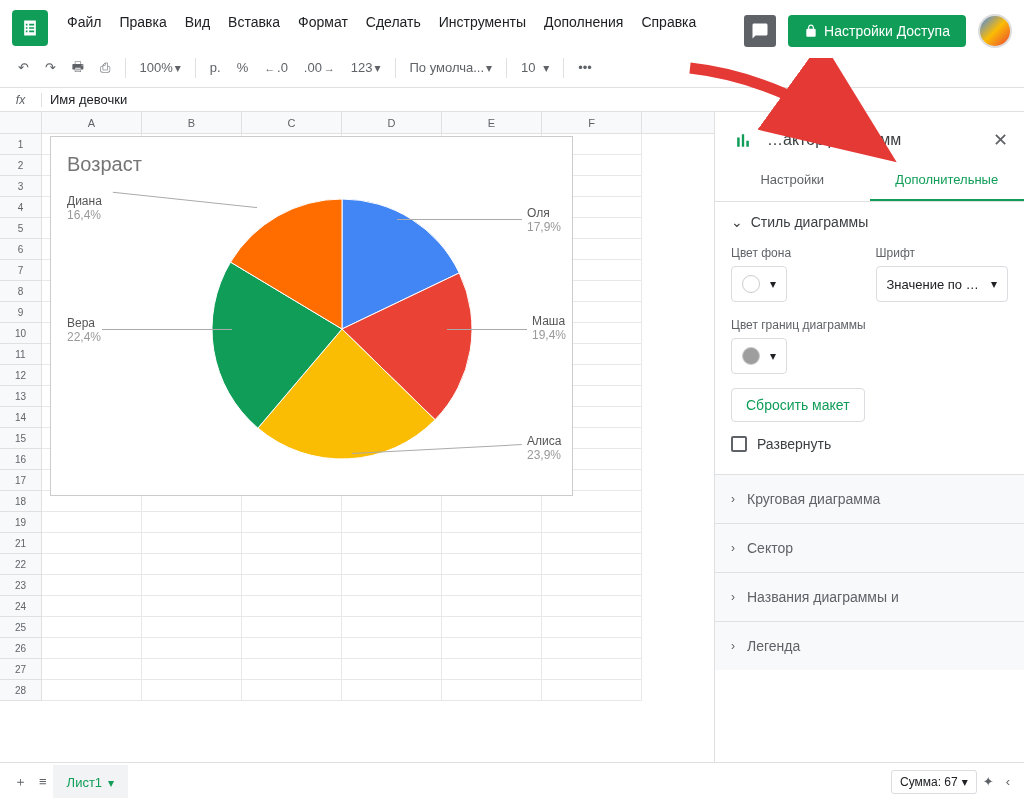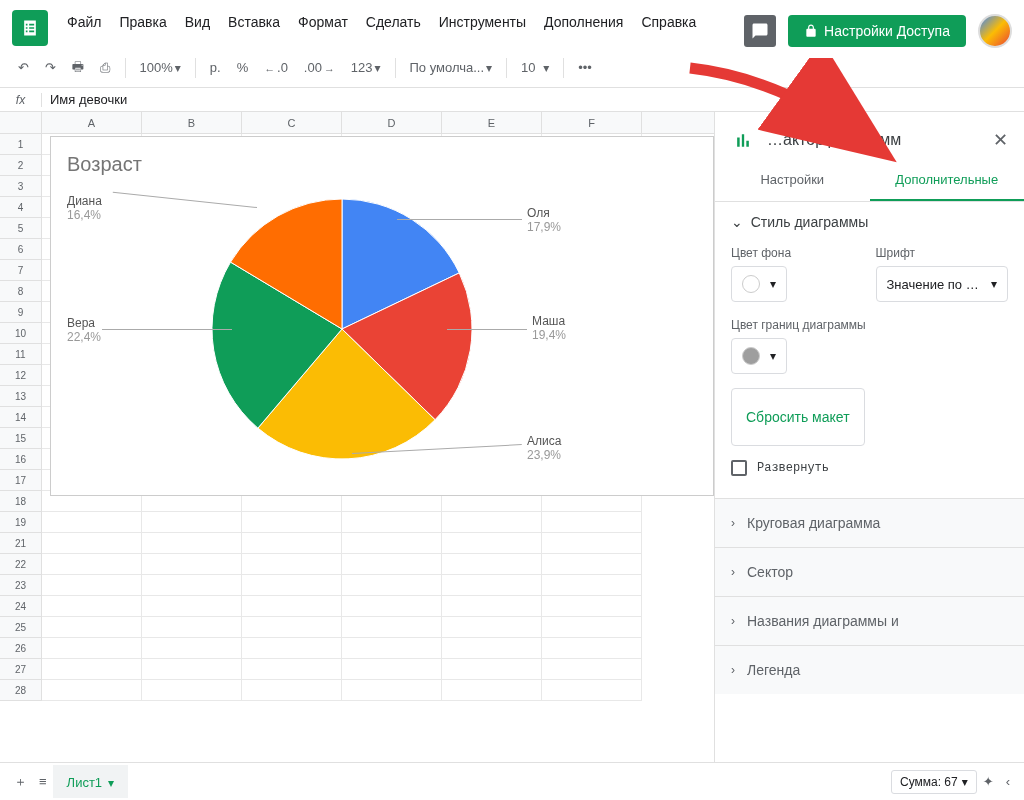--- a/index.html
+++ b/index.html
@@ -25,21 +25,21 @@
 .fx-input { flex: 1; padding: 0 8px; font-size: 13px; color: #202124; }
 .main { display: flex; height: calc(100% - 140px); }
 .sheet-area { flex: 1; position: relative; overflow: hidden; }
 .col-headers { display: flex; height: 22px; background: #f8f9fa; border-bottom: 1px solid #e0e0e0; }
 .rownum-corner { width: 42px; border-right: 1px solid #e0e0e0; }
 .col-h { width: 100px; border-right: 1px solid #e0e0e0; text-align: center; font-size: 11px; color: #5f6368; line-height: 22px; }
 .rows { position: relative; }
 .row { display: flex; height: 21px; }
 .rownum { width: 42px; border-right: 1px solid #e0e0e0; border-bottom: 1px solid #e0e0e0; background: #f8f9fa; text-align: center; font-size: 10px; color: #5f6368; line-height: 21px; }
 .cell { width: 100px; border-right: 1px solid #e8e8e8; border-bottom: 1px solid #e8e8e8; }
-.chart-box { position: absolute; left: 50px; top: 24px; width: 664px; height: 360px; background: #fff; border: 1px solid #ccc; padding: 16px; }
+.chart-box { position: absolute; left: 50px; top: 24px; width: 523px; height: 360px; background: #fff; border: 1px solid #ccc; padding: 16px; }
 .chart-title { font-size: 20px; color: #757575; margin-bottom: 8px; }
 .pie-wrap { position: relative; width: 100%; height: 300px; }
 .pie { position: absolute; left: 140px; top: 10px; }
 .slice-label { position: absolute; font-size: 12px; color: #5f6368; }
 .slice-label .nm { display: block; color: #555; }
 .slice-label .pc { display: block; color: #999; }
 .leader { position: absolute; background: #aaa; height: 1px; }
 .sidepanel { width: 310px; border-left: 1px solid #e0e0e0; display: flex; flex-direction: column; background: #fff; position: relative; }
 .sp-header { display: flex; align-items: center; padding: 16px 16px 8px 16px; }
 .sp-icon { width: 24px; height: 24px; margin-right: 12px; display: flex; align-items: center; justify-content: center; }
@@ -48,22 +48,22 @@
 .sp-tabs { display: flex; border-bottom: 1px solid #e0e0e0; }
 .sp-tab { flex: 1; text-align: center; padding: 12px 4px; font-size: 13px; color: #5f6368; cursor: pointer; }
 .sp-tab.active { color: #0f9d58; border-bottom: 2px solid #0f9d58; font-weight: 500; }
 .sp-section { padding: 12px 16px; }
 .sp-sect-title { font-size: 14px; color: #3c4043; display: flex; align-items: center; gap: 8px; margin-bottom: 16px; cursor: pointer; }
 .sp-row { display: flex; gap: 12px; margin-bottom: 16px; }
 .sp-field { flex: 1; }
 .sp-label { font-size: 12px; color: #5f6368; margin-bottom: 6px; display: block; }
 .sp-control { border: 1px solid #dadce0; border-radius: 4px; padding: 8px 10px; font-size: 13px; display: flex; align-items: center; justify-content: space-between; cursor: pointer; min-height: 36px; }
 .color-swatch { width: 18px; height: 18px; border-radius: 50%; border: 1px solid #ccc; }
-.reset-btn { border: 1px solid #dadce0; border-radius: 4px; padding: 20px 14px; color: #0f9d58; font-size: 14px; font-weight: 500; cursor: pointer; display: inline-block; margin-bottom: 14px; }
-.checkbox-row { display: flex; align-items: center; gap: 10px; font-size: 12px; color: #3c4043; margin-bottom: 10px; cursor: pointer; font-family: Liberation Mono, monospace; }
+.reset-btn { border: 1px solid #dadce0; border-radius: 4px; padding: 8px 14px; color: #0f9d58; font-size: 14px; font-weight: 500; cursor: pointer; display: inline-block; margin-bottom: 14px; }
+.checkbox-row { display: flex; align-items: center; gap: 10px; font-size: 14px; color: #3c4043; margin-bottom: 10px; cursor: pointer; }
 .cb { width: 16px; height: 16px; border: 2px solid #5f6368; border-radius: 2px; }
 .sp-collapsed { padding: 16px; border-top: 1px solid #e0e0e0; display: flex; align-items: center; gap: 12px; font-size: 14px; color: #5f6368; cursor: pointer; background: #f8f9fa; }
 .bottom-bar { position: absolute; bottom: 0; left: 0; right: 0; height: 38px; border-top: 1px solid #e0e0e0; display: flex; align-items: center; background: #fff; padding: 0 8px; }
 .sheet-tab { padding: 8px 14px; color: #0f9d58; font-weight: 500; border-top: 2px solid transparent; display: flex; align-items: center; gap: 6px; cursor: pointer; }
 .sheet-tab.active { background: #f1f3f4; }
 .bb-right { margin-left: auto; display: flex; align-items: center; gap: 0; }
 .sum-btn { border: 1px solid #dadce0; border-radius: 3px; padding: 4px 8px; font-size: 12px; cursor: pointer; display: flex; align-items: center; gap: 4px; }
 .arrow-red { position: absolute; left: 680px; top: 58px; z-index: 100; pointer-events: none; }
 .chev { font-size: 12px; }
 </style>

